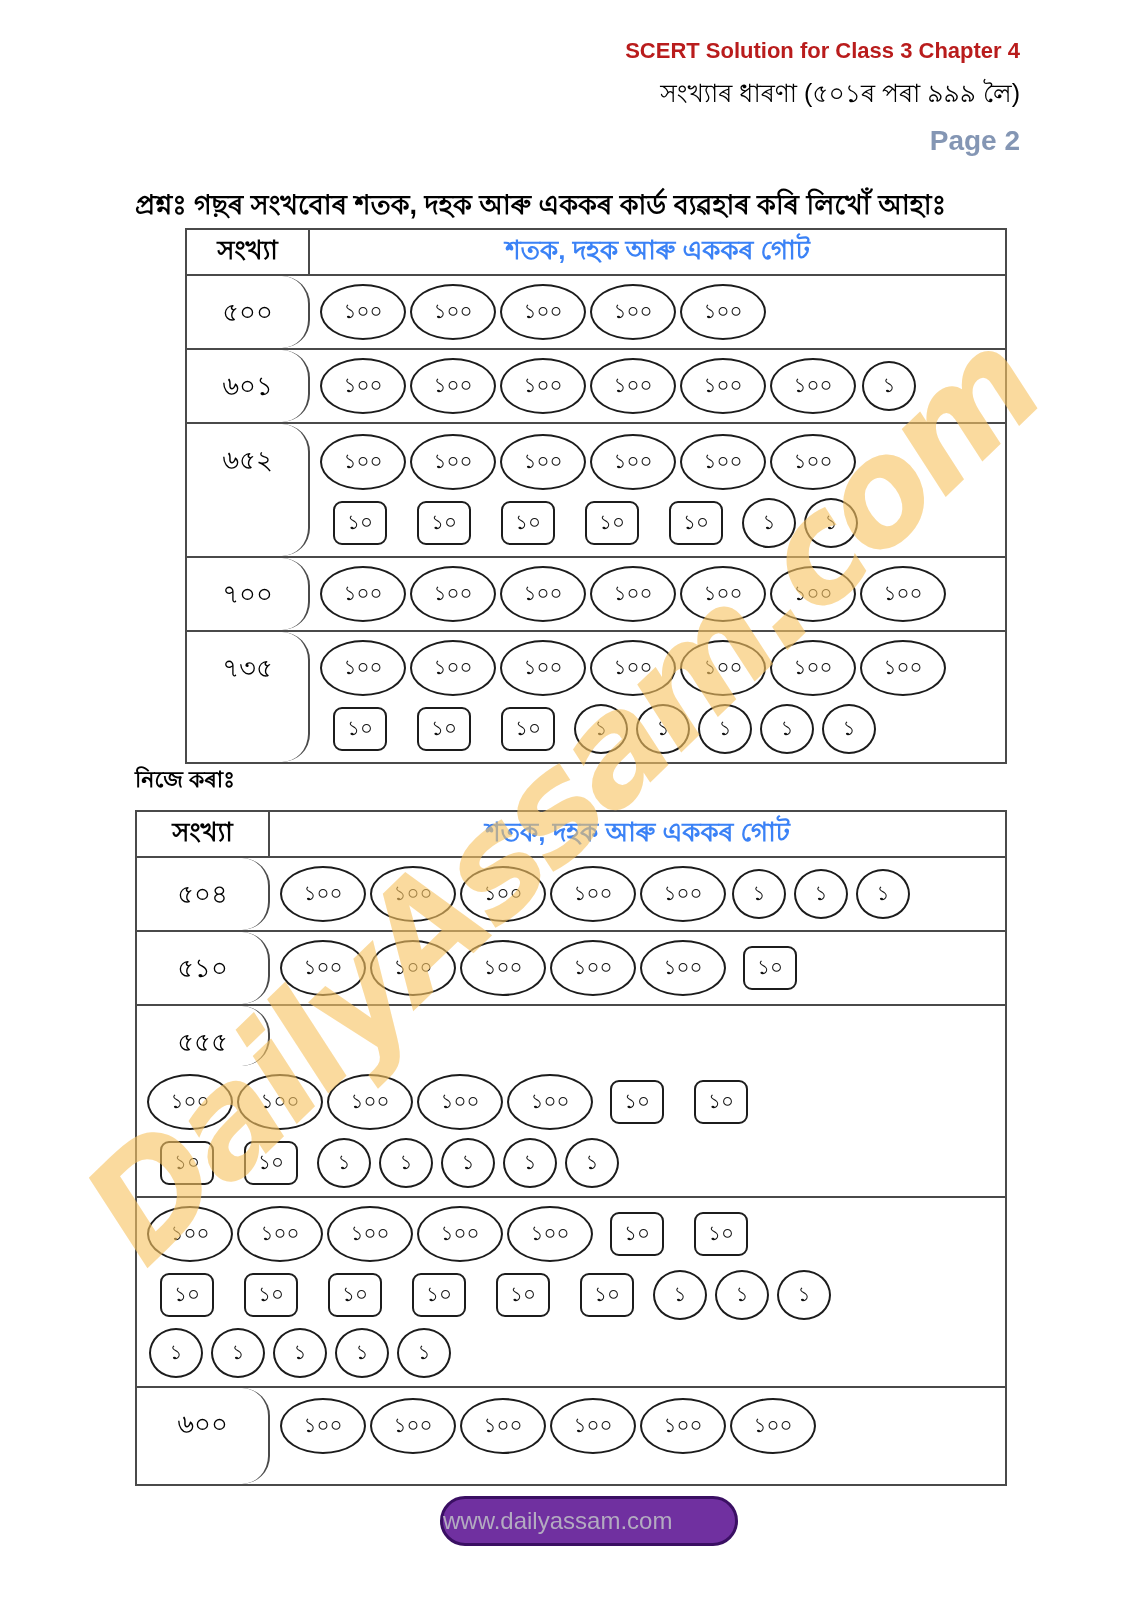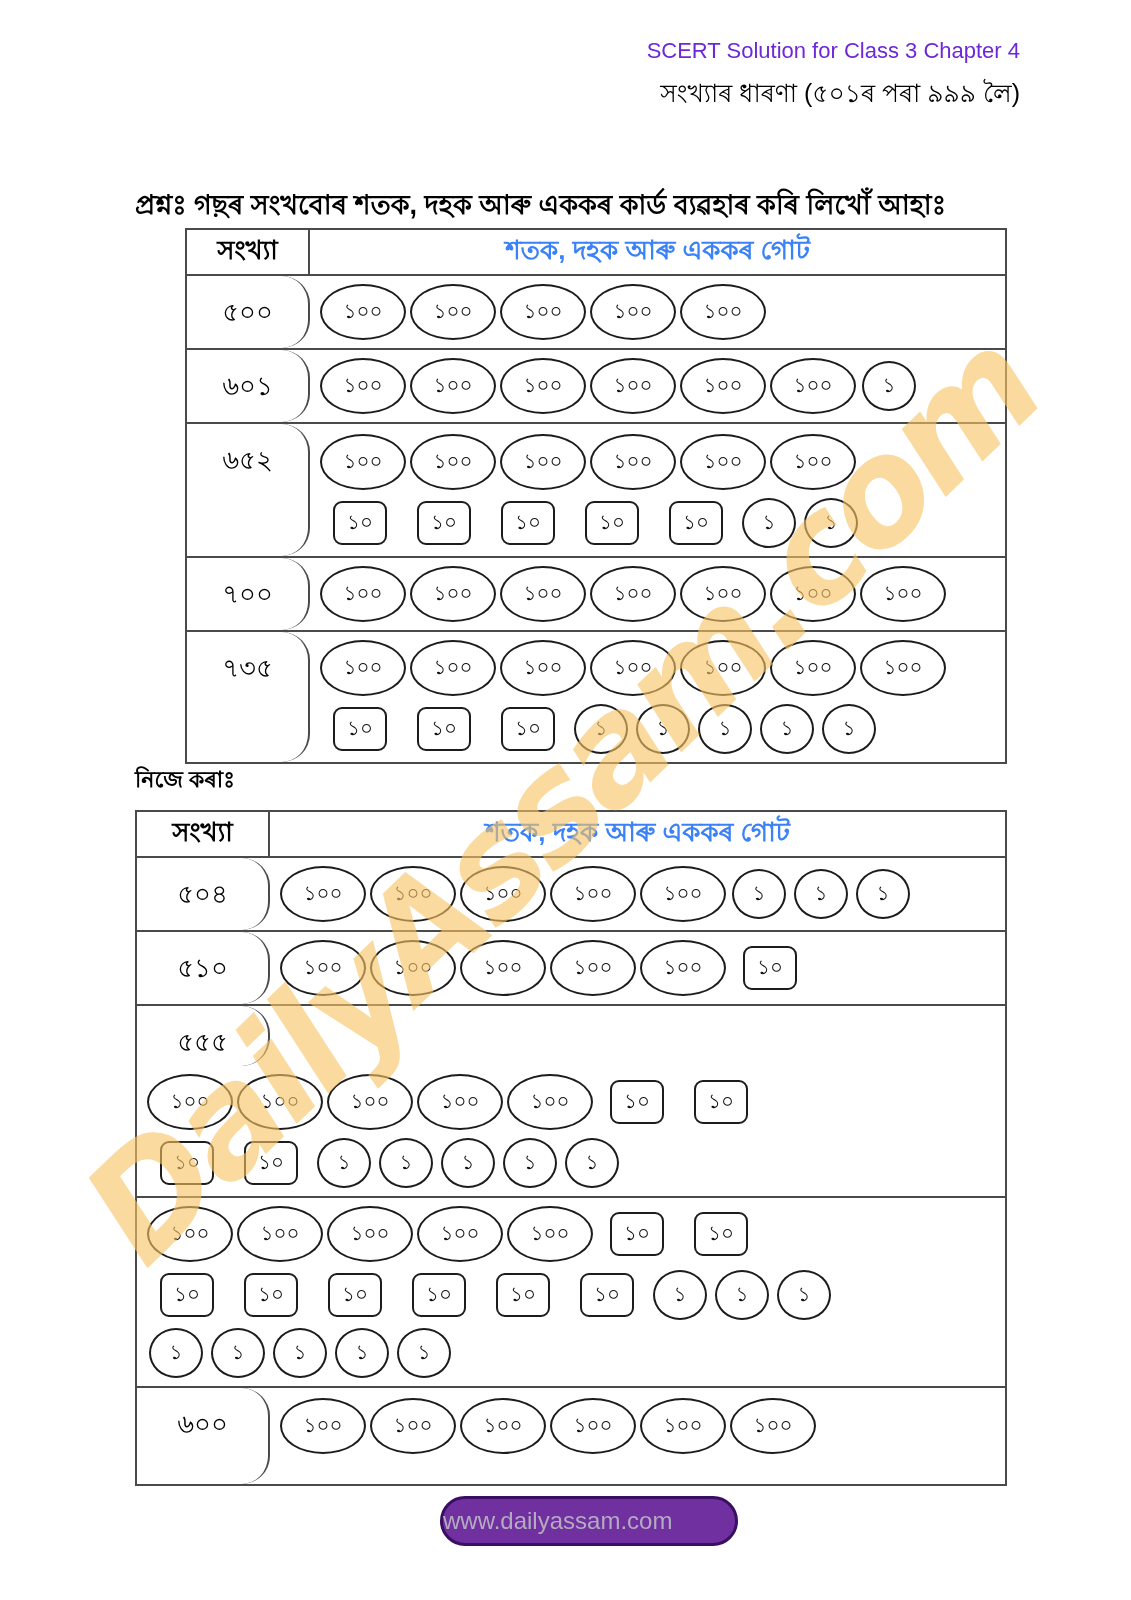--- a/index.html
+++ b/index.html
@@ -16,21 +16,21 @@
   .mark{position:relative;width:58px;height:66px;flex:0 0 auto;}
   .mark-bar{position:absolute;left:0;top:6px;width:22px;height:56px;background:#F5A832;border-radius:3px;}
   .mark-d{position:absolute;left:15px;top:0;width:40px;height:62px;background:#B5202F;border-radius:4px 31px 31px 4px;}
   .mark-d::after{content:'';position:absolute;left:0;top:14px;width:15px;height:32px;background:#fff;border-radius:0 16px 16px 0;}
   .logo-texts{margin-left:4px;}
   .logo-title{font-family:"Liberation Serif",serif;font-weight:bold;font-size:34px;line-height:38px;}
   .logo-daily{color:#F0B428;}
   .logo-assam{color:#DD1F26;}
   .logo-tagline{font-size:17px;font-weight:bold;color:#8a8a8a;letter-spacing:1px;margin-top:4px;margin-left:12px;}
   .hdr-right{position:absolute;right:111px;top:38px;text-align:right;width:640px;}
-  .hdr-line1{font-size:22px;font-weight:normal;color:#6d28d9;}
+  .hdr-line1{font-size:22px;font-weight:bold;color:#b91c1c;}
   .hdr-line2{font-size:25px;color:#000;margin-top:10px;}
   .hdr-page{font-size:28px;font-weight:bold;color:#8496B4;margin-top:8px;}
   
   .question{position:absolute;left:135px;top:184px;width:920px;font-size:27px;font-weight:bold;color:#000;}
   .self-heading{position:absolute;left:135px;top:762px;font-size:22px;font-weight:bold;color:#000;}
   
   .tbl{position:absolute;border:2px solid #4a4a4a;background:#fff;box-sizing:border-box;}
   #tbl0{left:185px;top:228px;width:822px;}
   #tbl1{left:135px;top:810px;width:872px;}
   .t-head{display:flex;border-bottom:2px solid #4a4a4a;min-height:36px;}
@@ -82,20 +82,21 @@
 </style>
 </head>
 <body>
 
 <div class="page">
 
 
   <div class="hdr-right">
     <div class="hdr-line1">SCERT Solution for Class 3 Chapter 4</div>
     <div class="hdr-line2">সংখ্যাৰ ধাৰণা (৫০১ৰ পৰা ৯৯৯ লৈ)</div>
+    <div class="hdr-page">Page 2</div>
   </div>
 
   <div class="question">প্ৰশ্নঃ গছ়ৰ সংখবোৰ শতক, দহক আৰু এককৰ কাৰ্ড ব্যৱহাৰ কৰি লিখোঁ আহাঃ</div>
 
   <div class="tbl" id="tbl0">
     <div class="t-head">
       <div class="t-label">সংখ্যা</div>
       <div class="t-coltitle">শতক, দহক আৰু এককৰ গোট</div>
     </div>
     <div class="t-body">

